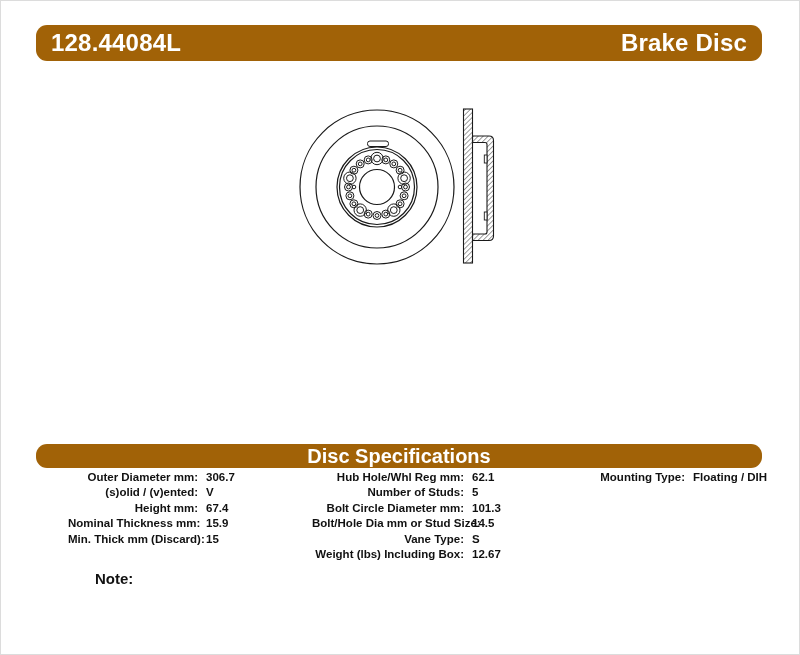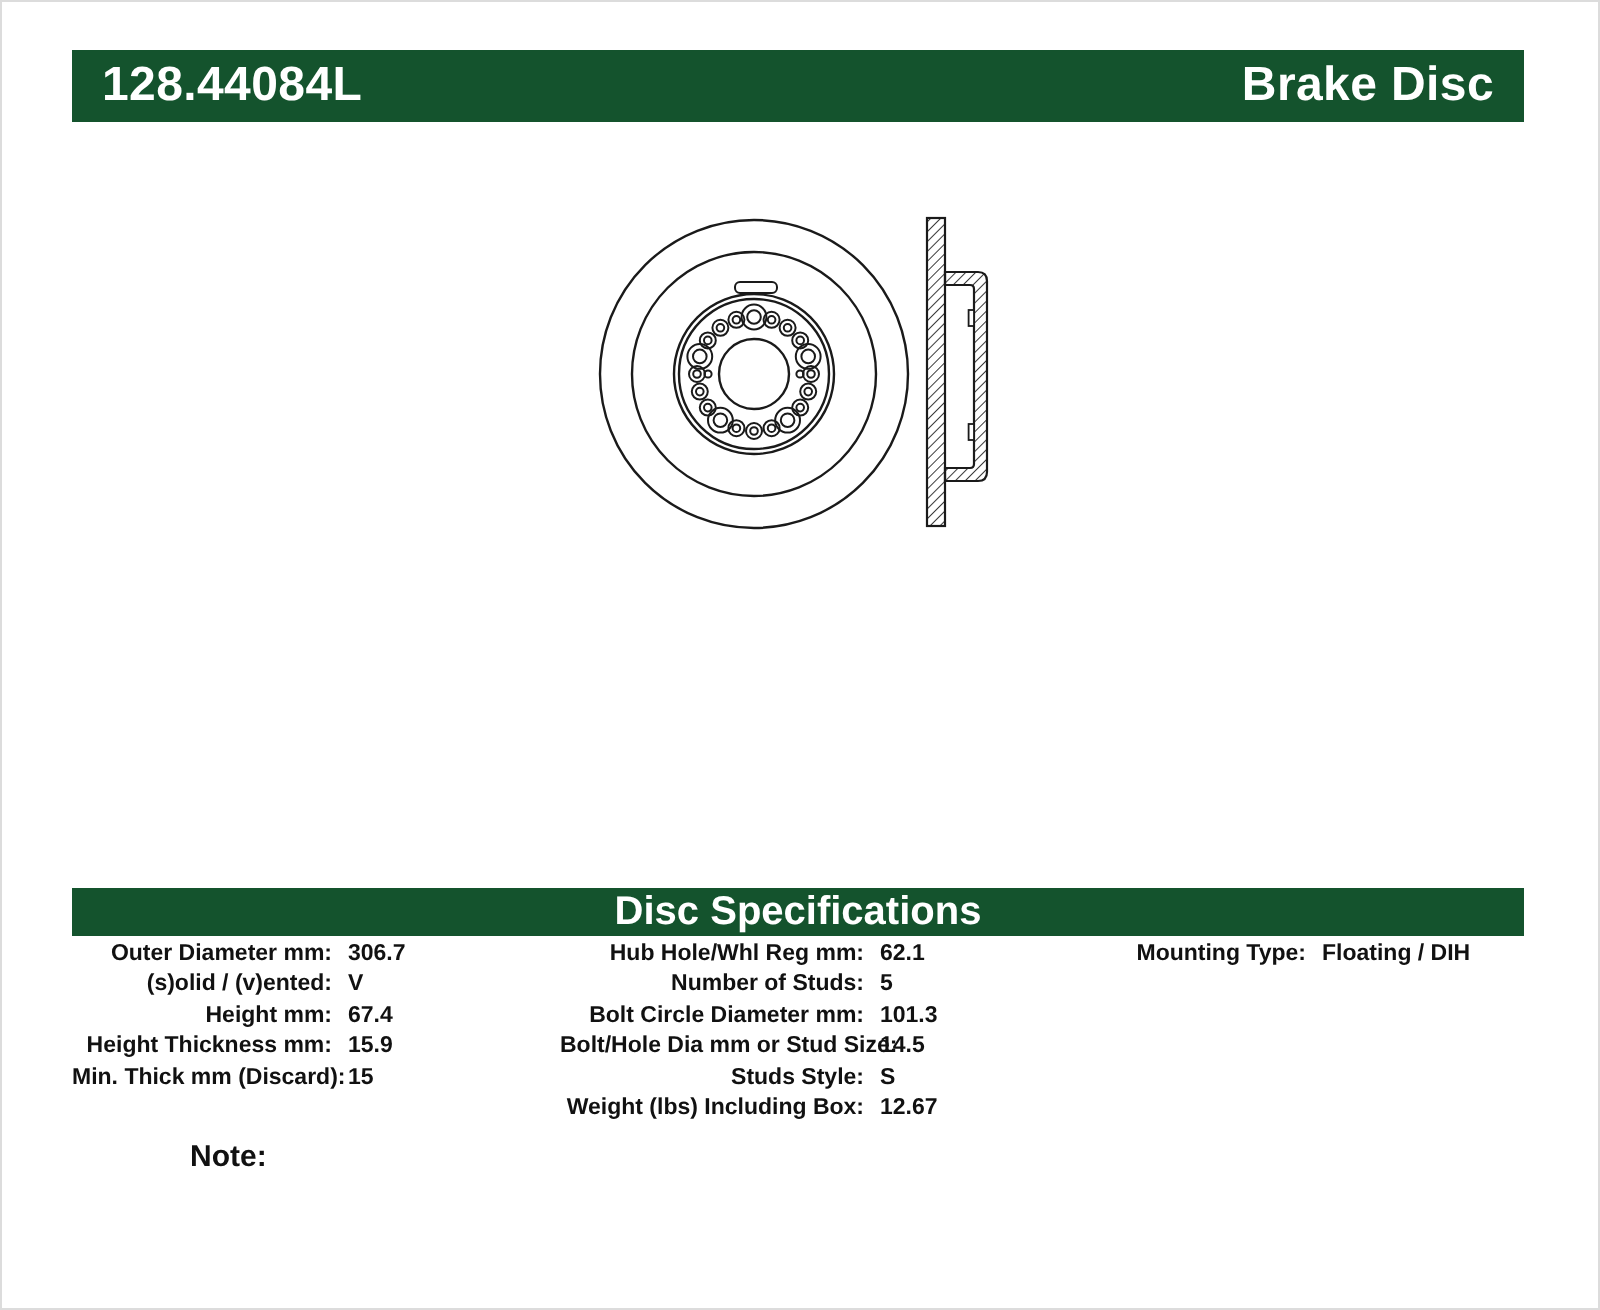--- a/index.html
+++ b/index.html
@@ -2,35 +2,35 @@
 <html><head>
 <meta charset="utf-8">
 <style>
   html,body{margin:0;padding:0;}
   body{
     width:800px;height:655px;background:#ffffff;position:relative;
     font-family:"Liberation Sans",sans-serif;overflow:hidden;
   }
   #frame{position:absolute;inset:0;border:1px solid #dcdcdc;pointer-events:none;}
   .bar{
-    position:absolute;background:#14532d;color:#fff;font-weight:bold;
-    box-sizing:border-box;display:flex;align-items:center;
+    position:absolute;background:#a16207;color:#fff;font-weight:bold;
+    box-sizing:border-box;display:flex;align-items:center;border-radius:11px;
   }
   #header-bar{
     left:36px;top:25px;width:726px;height:36px;
     justify-content:space-between;padding:0 15px;font-size:24px;letter-spacing:0.2px;
   }
   #spec-bar{
     left:36px;top:444px;width:726px;height:24px;
     justify-content:center;font-size:20px;
   }
   #drawing{position:absolute;left:285px;top:92px;}
   .spec-col{position:absolute;top:470px;font-size:11.5px;font-weight:bold;color:#111;}
   .spec-row{display:flex;line-height:15.4px;white-space:nowrap;}
-  .spec-label{text-align:right;}
+  .spec-label{text-align:right;margin-left:32px;}
   #spec-col-1{left:36px;}  #spec-col-1 .spec-label{width:130px;}
   #spec-col-2{left:280px;} #spec-col-2 .spec-label{width:152px;}
   #spec-col-3{left:540px;} #spec-col-3 .spec-label{width:113px;}
   .spec-value{margin-left:8px;}
   #note-label{position:absolute;left:95px;top:570px;font-size:15px;font-weight:bold;color:#111;}
 </style>
 </head>
 <body>
 
 <div id="frame"></div>
@@ -121,21 +121,21 @@
   </div>
   <div class="spec-row">
     <span class="spec-label">(s)olid / (v)ented:</span>
     <span class="spec-value">V</span>
   </div>
   <div class="spec-row">
     <span class="spec-label">Height mm:</span>
     <span class="spec-value">67.4</span>
   </div>
   <div class="spec-row">
-    <span class="spec-label">Height Thickness mm:</span>
+    <span class="spec-label">Nominal Thickness mm:</span>
     <span class="spec-value">15.9</span>
   </div>
   <div class="spec-row">
     <span class="spec-label">Min. Thick mm (Discard):</span>
     <span class="spec-value">15</span>
   </div>
 </div>
 
 <div id="spec-col-2" class="spec-col">
   <div class="spec-row">
@@ -148,21 +148,21 @@
   </div>
   <div class="spec-row">
     <span class="spec-label">Bolt Circle Diameter mm:</span>
     <span class="spec-value">101.3</span>
   </div>
   <div class="spec-row">
     <span class="spec-label">Bolt/Hole Dia mm or Stud Size:</span>
     <span class="spec-value">14.5</span>
   </div>
   <div class="spec-row">
-    <span class="spec-label">Studs Style:</span>
+    <span class="spec-label">Vane Type:</span>
     <span class="spec-value">S</span>
   </div>
   <div class="spec-row">
     <span class="spec-label">Weight (lbs) Including Box:</span>
     <span class="spec-value">12.67</span>
   </div>
 </div>
 
 <div id="spec-col-3" class="spec-col">
   <div class="spec-row">

